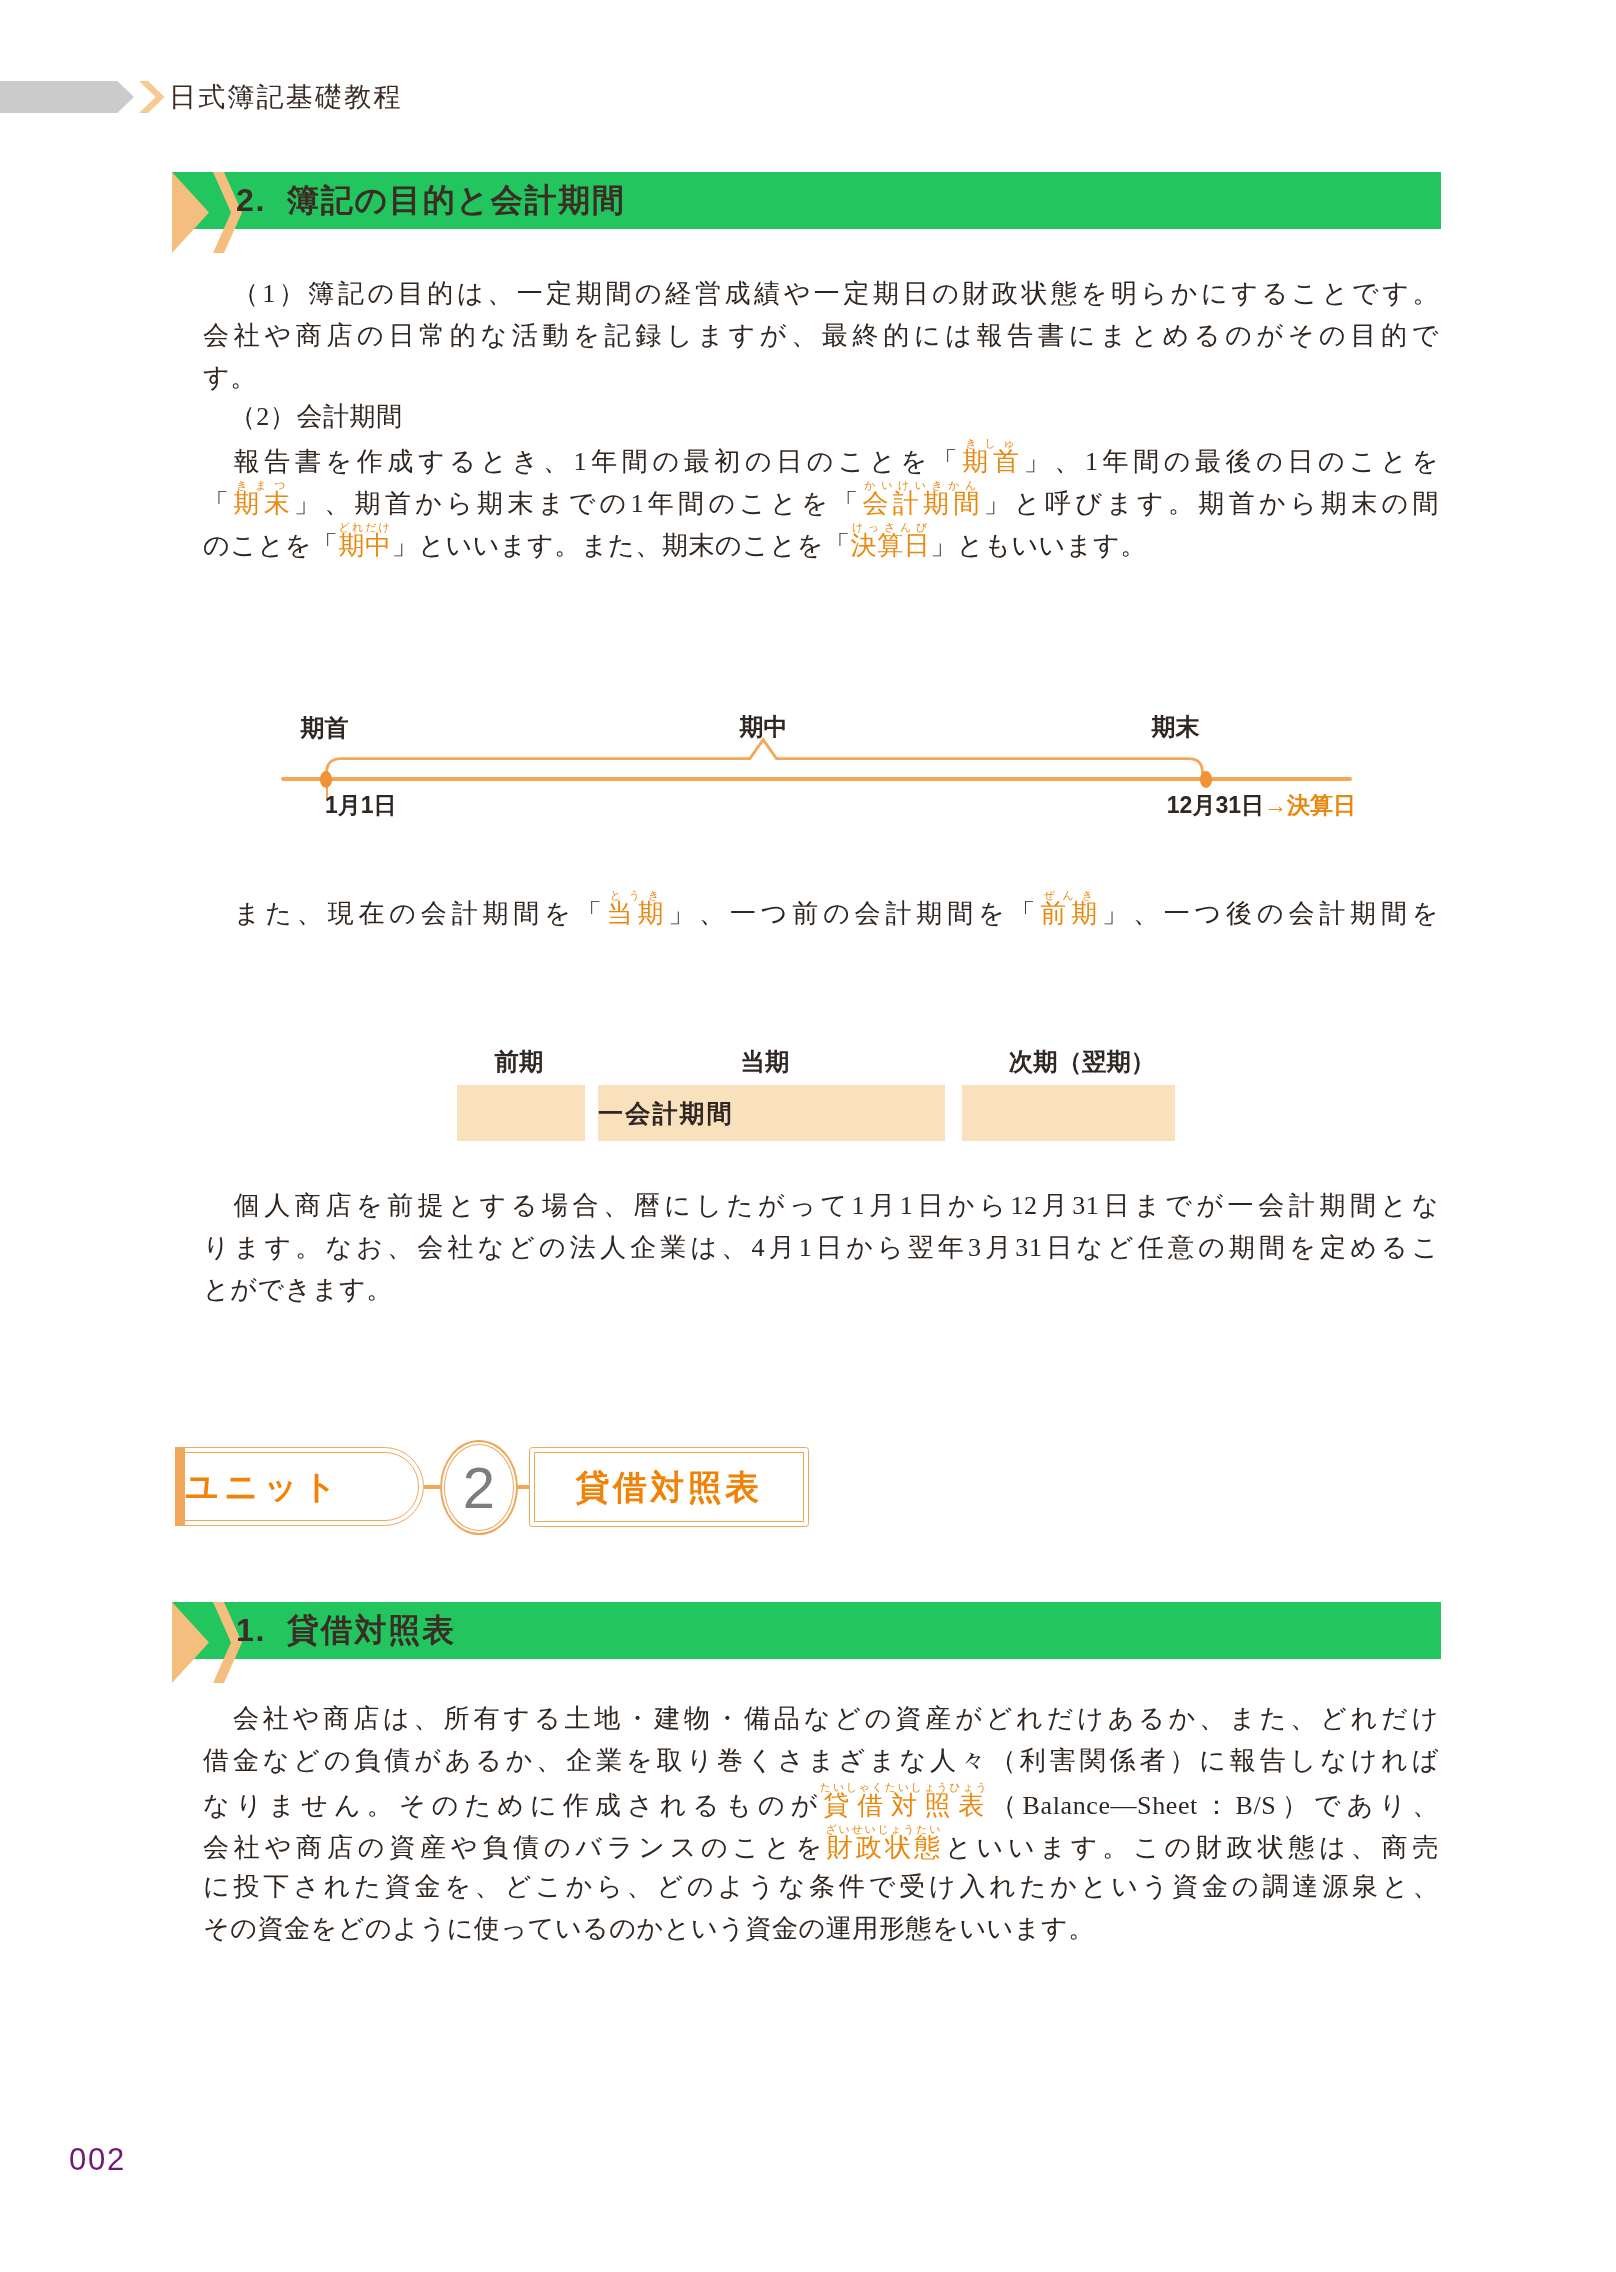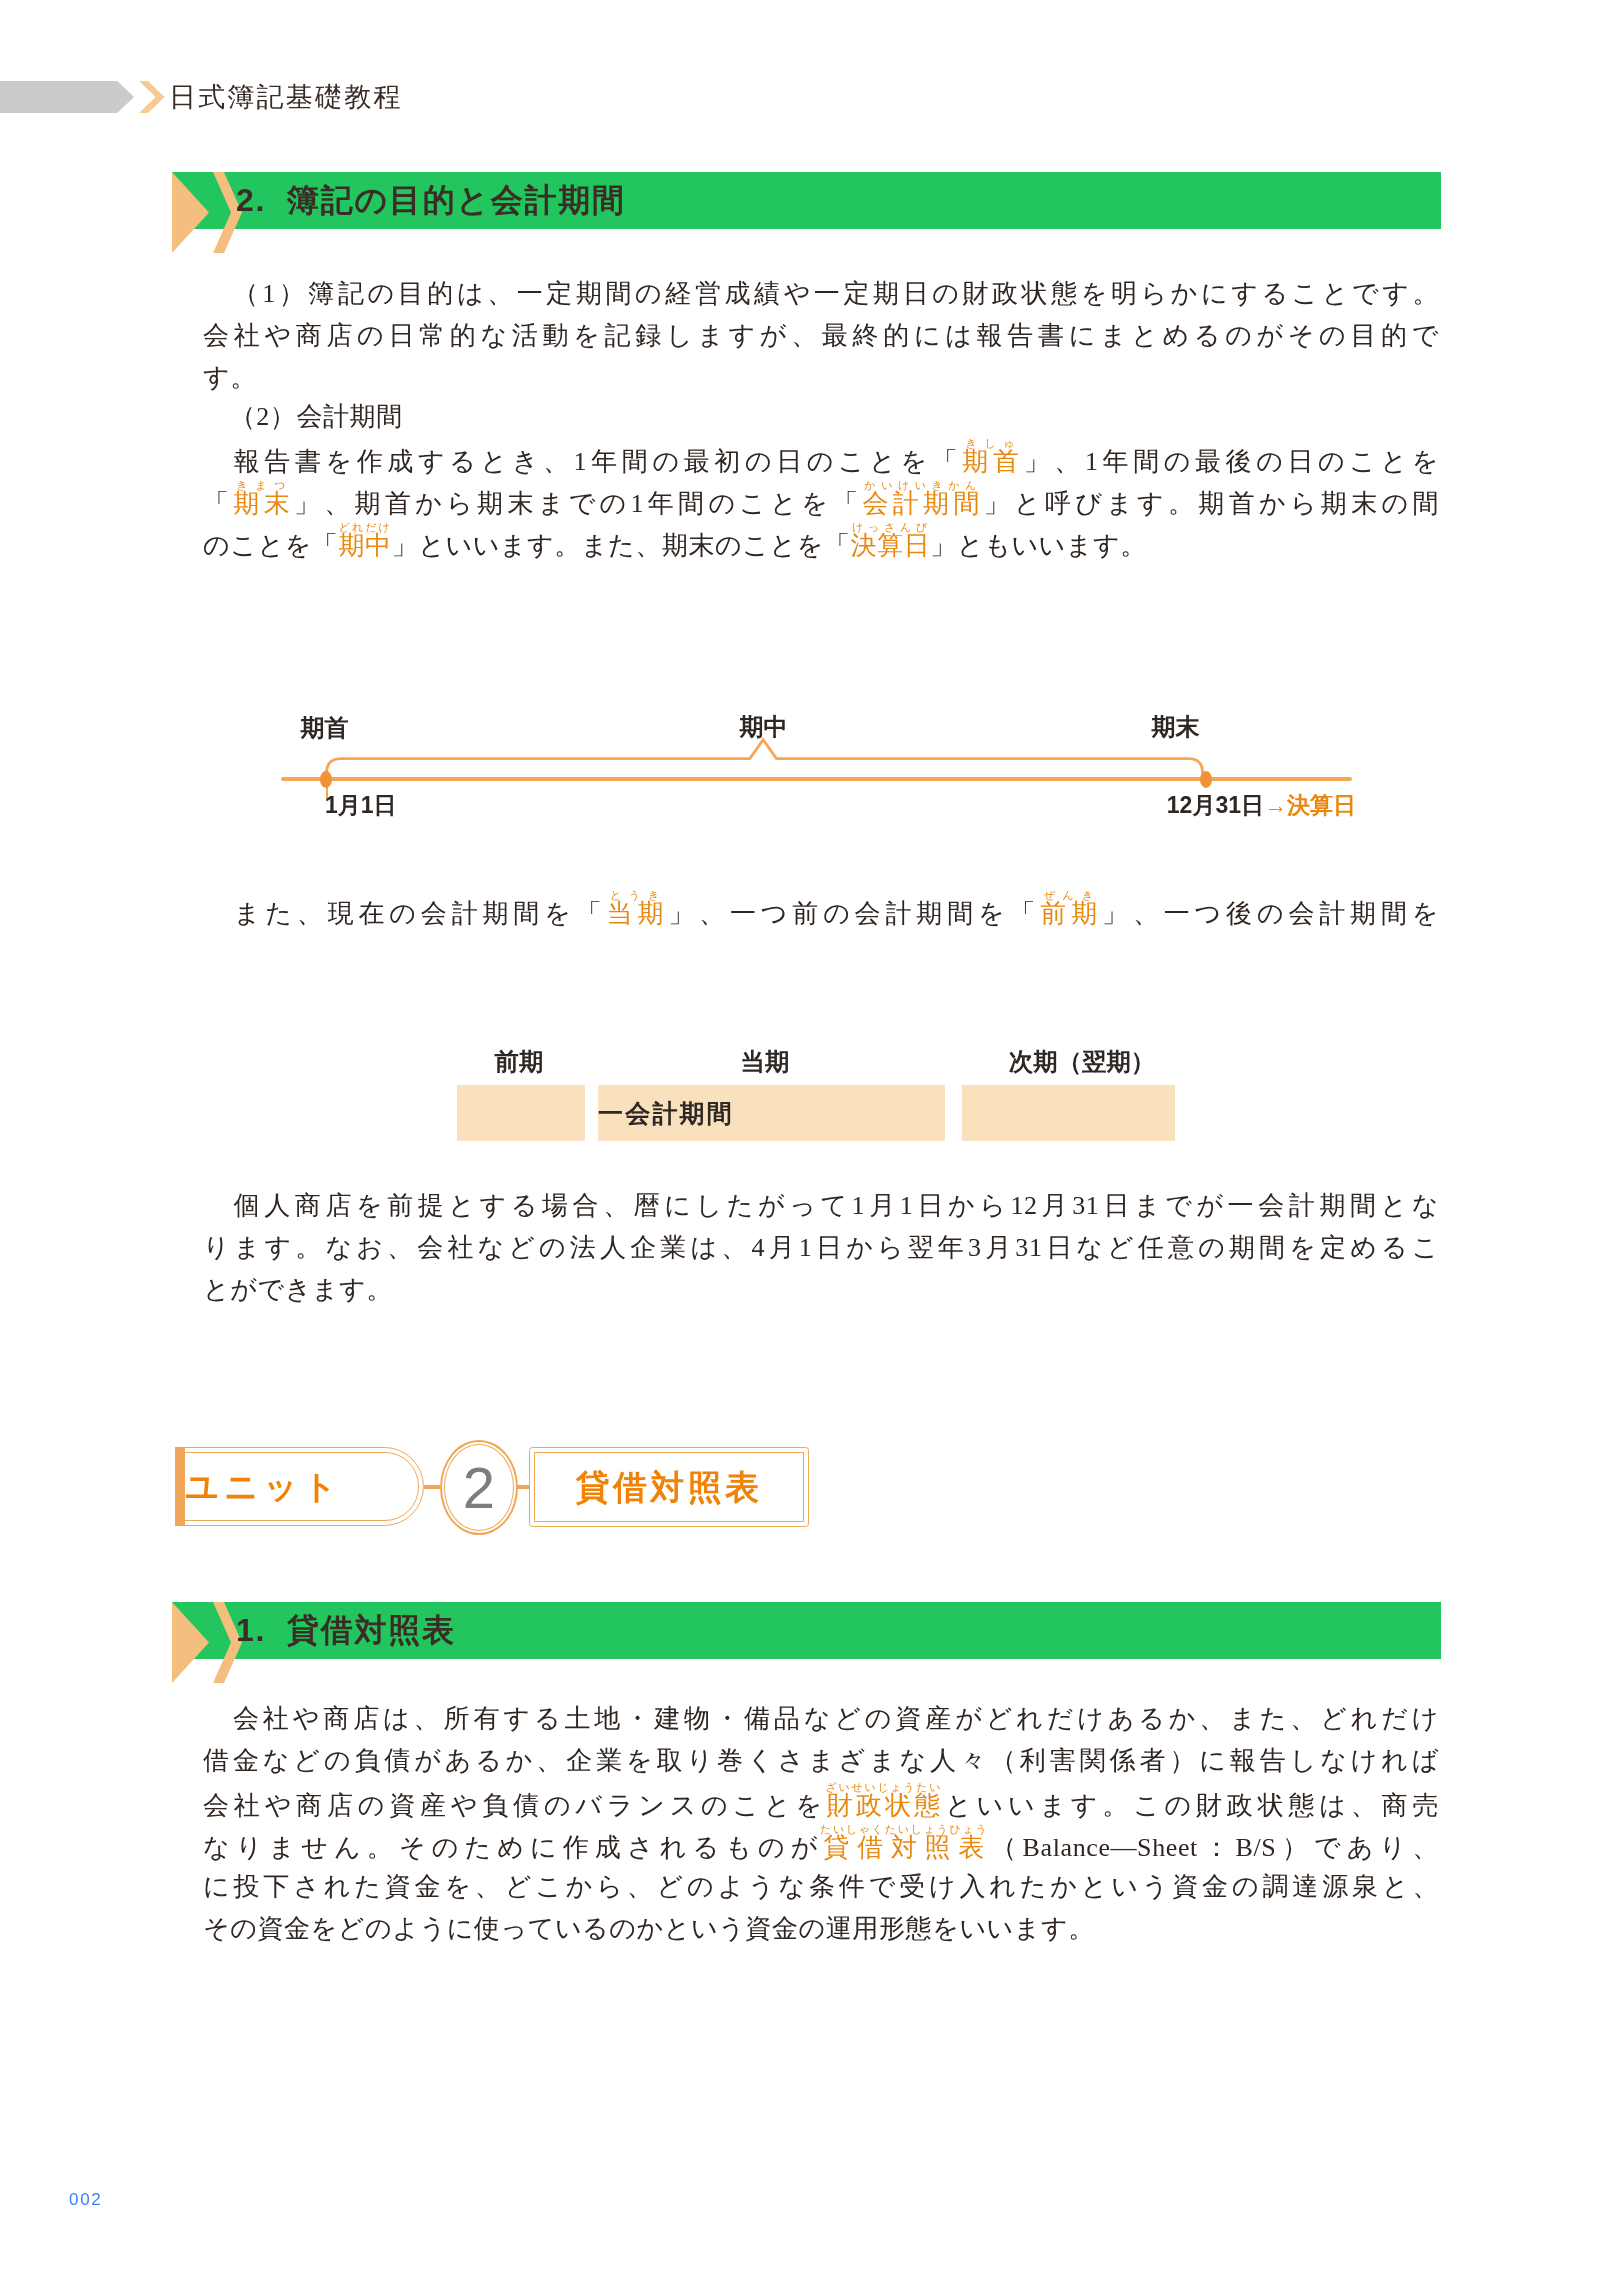--- a/index.html
+++ b/index.html
@@ -65,21 +65,21 @@
                 border:1.7px solid #F0A75A;border-radius:50%;}
   .unit-num{position:absolute;left:440px;top:1440px;width:78px;height:95px;line-height:95px;
             text-align:center;font-size:58px;color:#7D7D7D;}
   .unit-rightbox{position:absolute;left:529px;top:1447px;width:280px;height:80px;
                 border:1.7px solid #F0A75A;border-radius:3.3px;box-sizing:border-box;background:#fff;}
   .unit-rightbox .inner{position:absolute;left:3.9px;top:3.9px;right:3.9px;bottom:3.9px;border:1.1px solid #F0A75A;}
   .unit-title{position:absolute;left:529px;top:1447px;width:280px;height:80px;line-height:80px;
               text-align:center;font-size:34px;font-weight:bold;color:#F08307;letter-spacing:3.3px;}
 
   .pagenum{position:absolute;left:69px;top:2144px;height:31px;line-height:31px;
-           font-size:17px;letter-spacing:1.7px;color:#3b82f6;margin-top:40px;}
+           font-size:31px;letter-spacing:1.7px;color:#701a75;}
 </style>
 </head>
 <body>
 
 <div class="page">
 
   <div class="hdr-gray"></div>
   <div class="hdr-chev"></div>
   <div class="hdr-title">日式簿記基礎教程</div>
 
@@ -174,22 +174,22 @@
       <div class="band"></div>
     </div>
     <div class="bar-label">
       <span class="num">1.</span><span>貸借対照表</span>
     </div>
   </div>
 
   <div class="para" style="top:1698px;">
       <div class="bline j"><span>　会社や商店は、所有する土地・建物・備品などの資産がどれだけあるか、また、どれだけ</span></div>
       <div class="bline j"><span>借金などの負債があるか、企業を取り巻くさまざまな人々（利害関係者）に報告しなければ</span></div>
+      <div class="bline j"><span>なりません。そのために作成されるものが</span><ruby class="kw"><span>貸借対照表</span><rt>たいしゃくたいしょうひょう</rt></ruby><span>（Balance—Sheet：B/S）であり、</span></div>
       <div class="bline j"><span>会社や商店の資産や負債のバランスのことを</span><ruby class="kw"><span>財政状態</span><rt>ざいせいじょうたい</rt></ruby><span>といいます。この財政状態は、商売</span></div>
-      <div class="bline j"><span>なりません。そのために作成されるものが</span><ruby class="kw"><span>貸借対照表</span><rt>たいしゃくたいしょうひょう</rt></ruby><span>（Balance—Sheet：B/S）であり、</span></div>
       <div class="bline j"><span>に投下された資金を、どこから、どのような条件で受け入れたかという資金の調達源泉と、</span></div>
       <div class="bline"><span>その資金をどのように使っているのかという資金の運用形態をいいます。</span></div>
     </div>
 
   <div class="pagenum">002</div>
 
 </div>
 
 
 </body></html>

